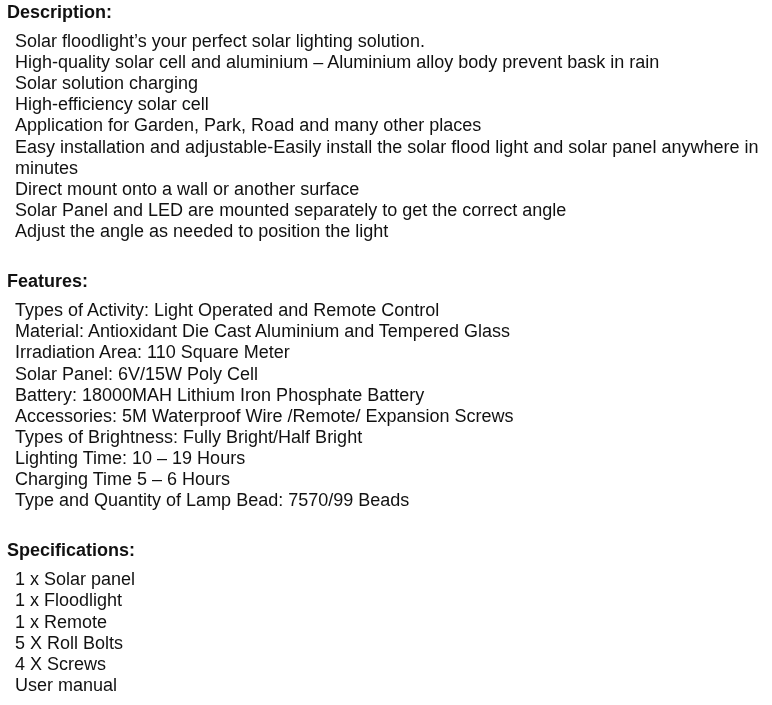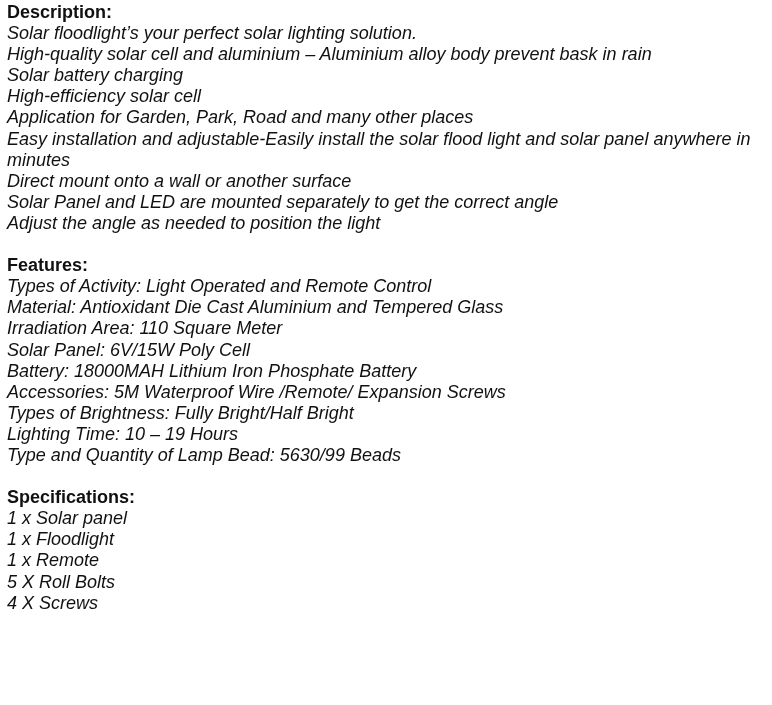--- a/index.html
+++ b/index.html
@@ -33,36 +33,35 @@
     }
     .section {
       margin: 0;
       padding: 0;
     }
     .spacer {
       height: 21.1px;
     }
     ul.items {
       list-style: none;
-      margin: 0;
+      margin: 8px;
       padding: 0;
-      font-style: italic;
     }
   </style>
 </head>
 <body>
 
 <div class="doc">
 
   <section class="section">
     <div class="line heading">Description:</div>
     <ul class="items">
       <li class="line">Solar floodlight’s your perfect solar lighting solution.</li>
       <li class="line">High-quality solar cell and aluminium – Aluminium alloy body prevent bask in rain</li>
-      <li class="line">Solar battery charging</li>
+      <li class="line">Solar solution charging</li>
       <li class="line">High-efficiency solar cell</li>
       <li class="line">Application for Garden, Park, Road and many other places</li>
       <li class="line">Easy installation and adjustable-Easily install the solar flood light and solar panel anywhere in minutes</li>
       <li class="line">Direct mount onto a wall or another surface</li>
       <li class="line">Solar Panel and LED are mounted separately to get the correct angle</li>
       <li class="line">Adjust the angle as needed to position the light</li>
     </ul>
   </section>
 
   <div class="spacer"></div>
@@ -71,30 +70,32 @@
     <div class="line heading">Features:</div>
     <ul class="items">
       <li class="line">Types of Activity: Light Operated and Remote Control</li>
       <li class="line">Material: Antioxidant Die Cast Aluminium and Tempered Glass</li>
       <li class="line">Irradiation Area: 110 Square Meter</li>
       <li class="line">Solar Panel: 6V/15W Poly Cell</li>
       <li class="line">Battery: 18000MAH Lithium Iron Phosphate Battery</li>
       <li class="line">Accessories: 5M Waterproof Wire /Remote/ Expansion Screws</li>
       <li class="line">Types of Brightness: Fully Bright/Half Bright</li>
       <li class="line">Lighting Time: 10 – 19 Hours</li>
-      <li class="line">Type and Quantity of Lamp Bead: 5630/99 Beads</li>
+      <li class="line">Charging Time 5 – 6 Hours</li>
+      <li class="line">Type and Quantity of Lamp Bead: 7570/99 Beads</li>
     </ul>
   </section>
 
   <div class="spacer"></div>
 
   <section class="section">
     <div class="line heading">Specifications:</div>
     <ul class="items">
       <li class="line">1 x Solar panel</li>
       <li class="line">1 x Floodlight</li>
       <li class="line">1 x Remote</li>
       <li class="line">5 X Roll Bolts</li>
       <li class="line">4 X Screws</li>
+      <li class="line">User manual</li>
     </ul>
   </section>
 
 </div>
 
 </body></html>

